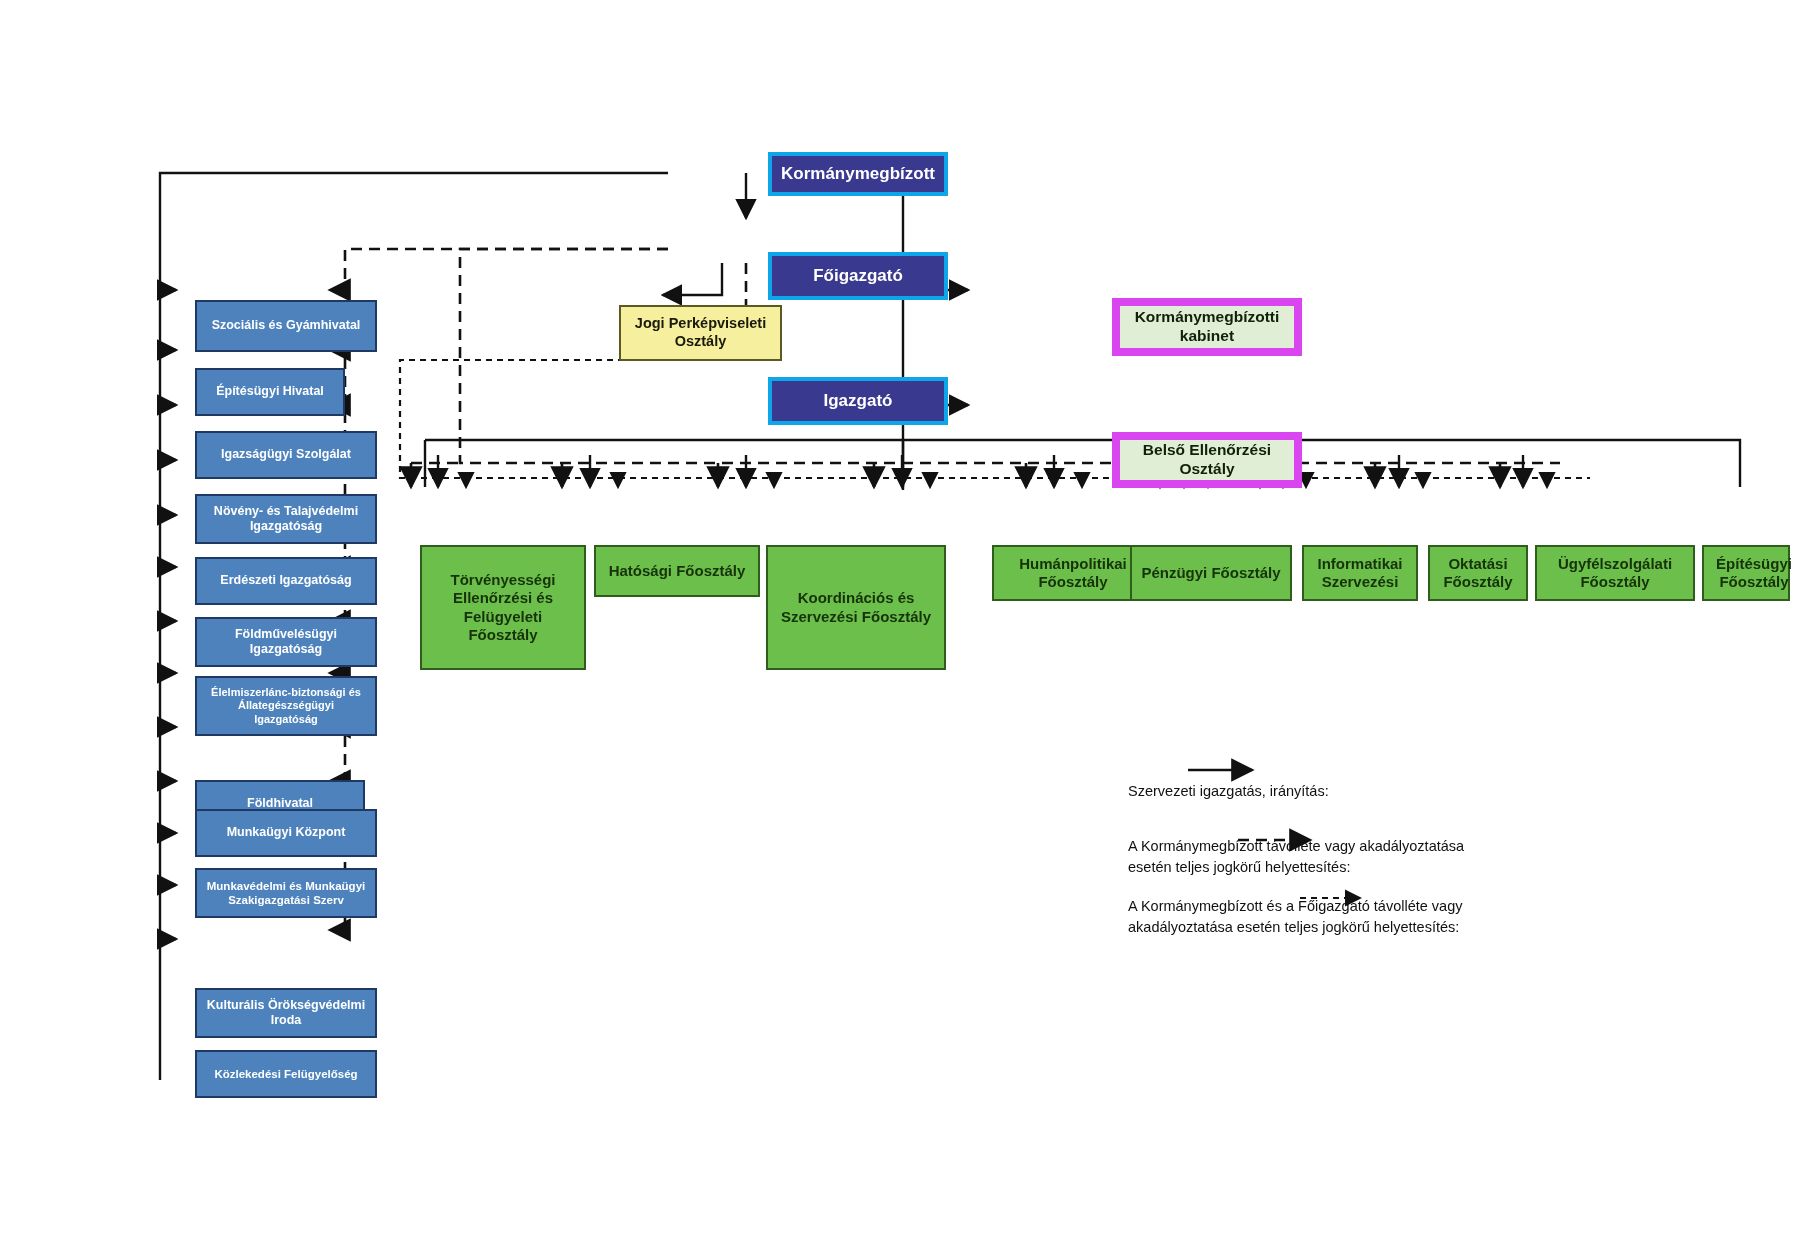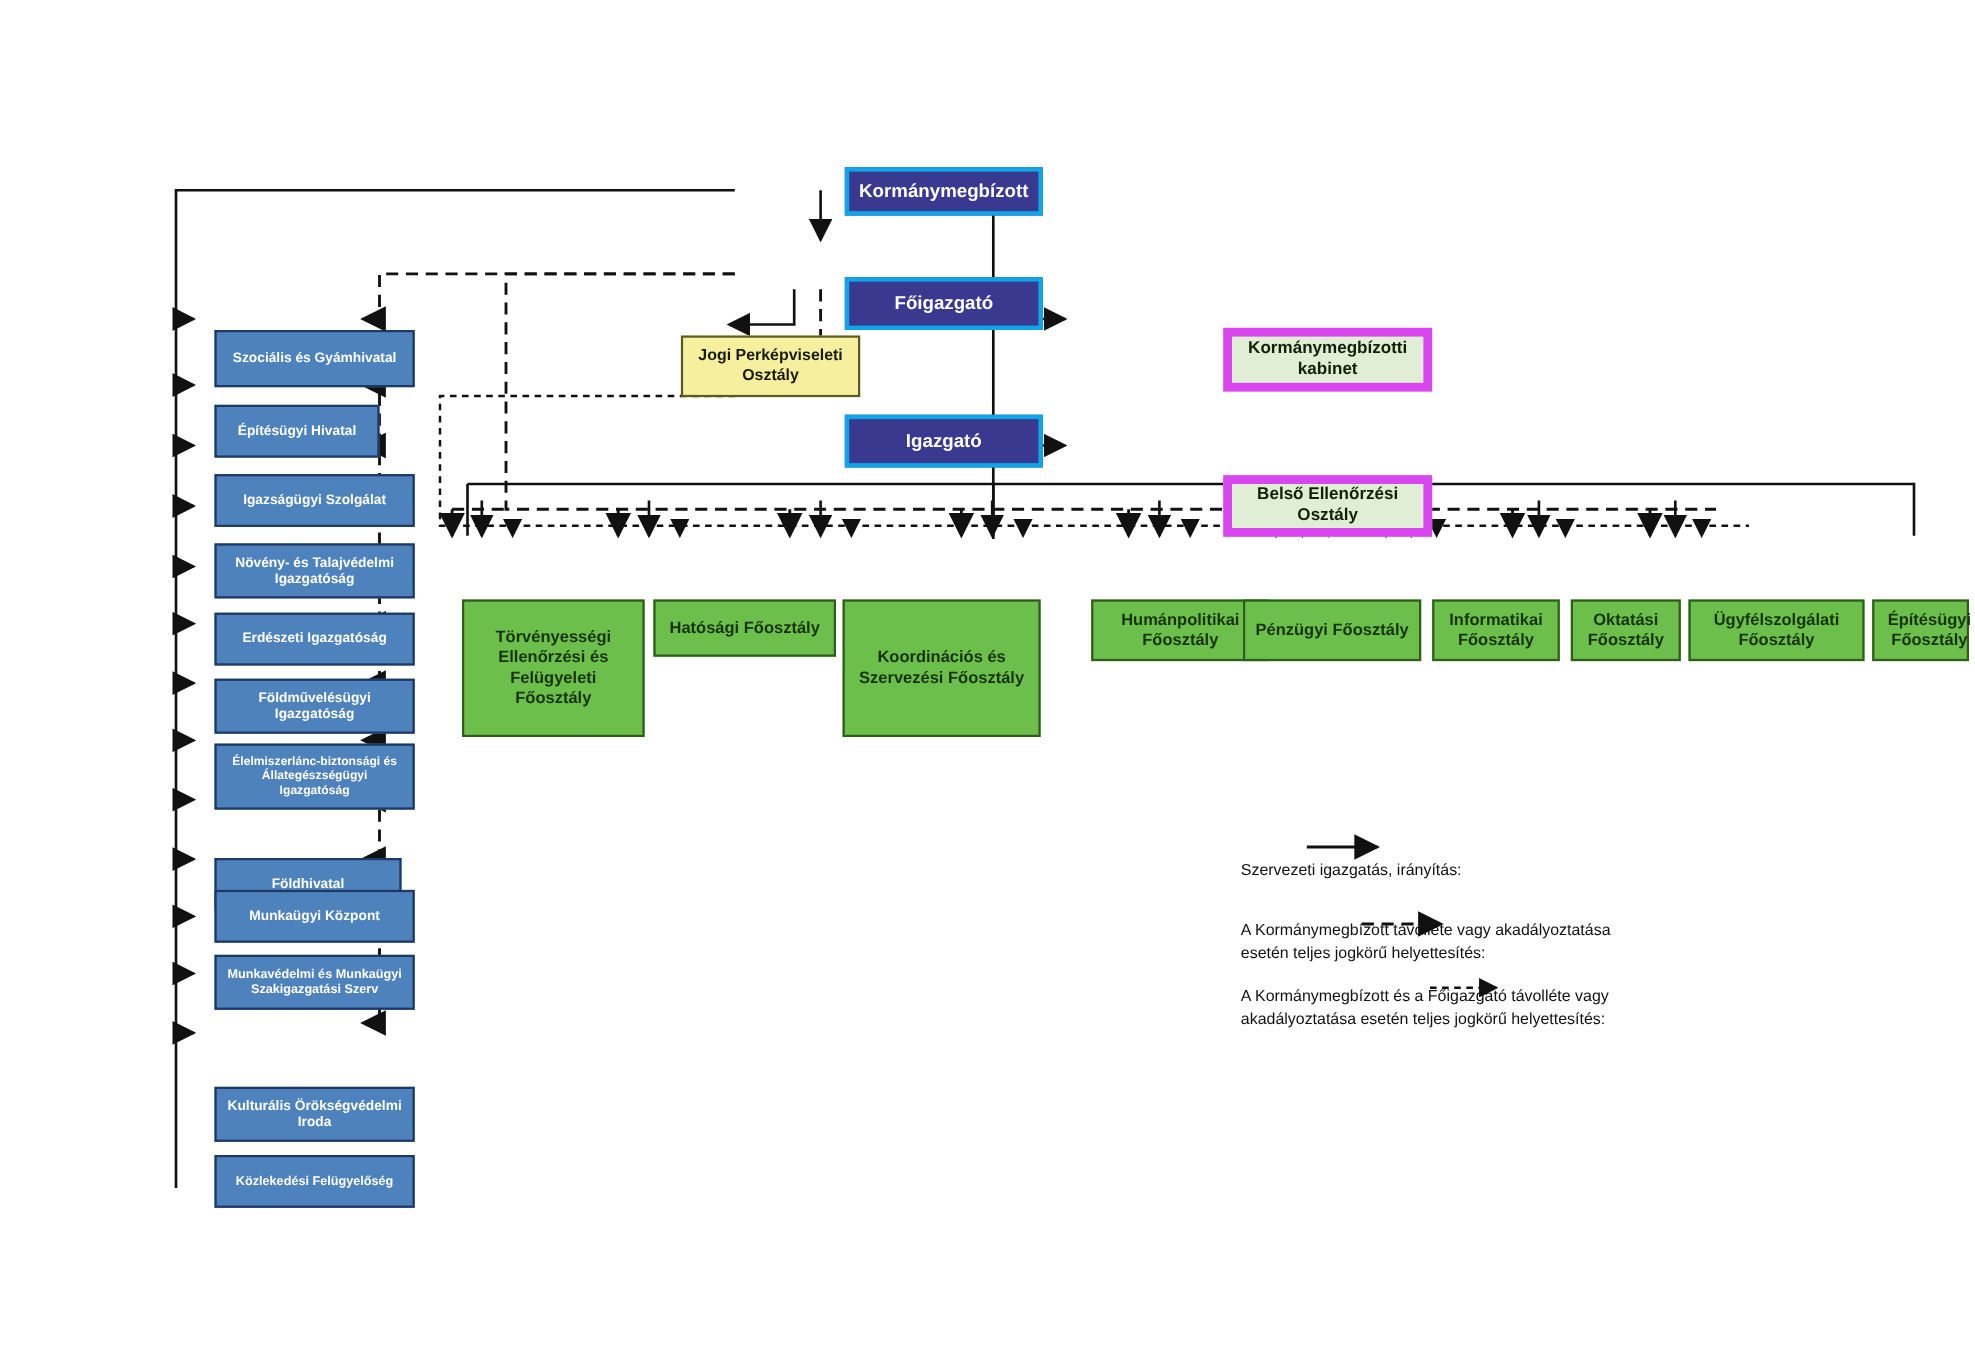--- a/index.html
+++ b/index.html
@@ -203,21 +203,21 @@
   </div>
   <div class="node green" style="left:964px;top:545px;width:162px;height:56px;white-space:pre-line;margin-left:28px;">
     <span>Humánpolitikai
 Főosztály</span>
   </div>
   <div class="node green" style="left:1130px;top:545px;width:162px;height:56px;white-space:pre-line;">
     <span>Pénzügyi Főosztály</span>
   </div>
   <div class="node green" style="left:1302px;top:545px;width:116px;height:56px;white-space:pre-line;">
     <span>Informatikai
-Főosztály</span>
+Szervezési</span>
   </div>
   <div class="node green" style="left:1428px;top:545px;width:100px;height:56px;white-space:pre-line;">
     <span>Oktatási
 Főosztály</span>
   </div>
   <div class="node green" style="left:1535px;top:545px;width:160px;height:56px;white-space:pre-line;">
     <span>Ügyfélszolgálati
 Főosztály</span>
   </div>
   <div class="node green" style="left:1702px;top:545px;width:88px;height:56px;white-space:pre-line;padding-left:16px;">

